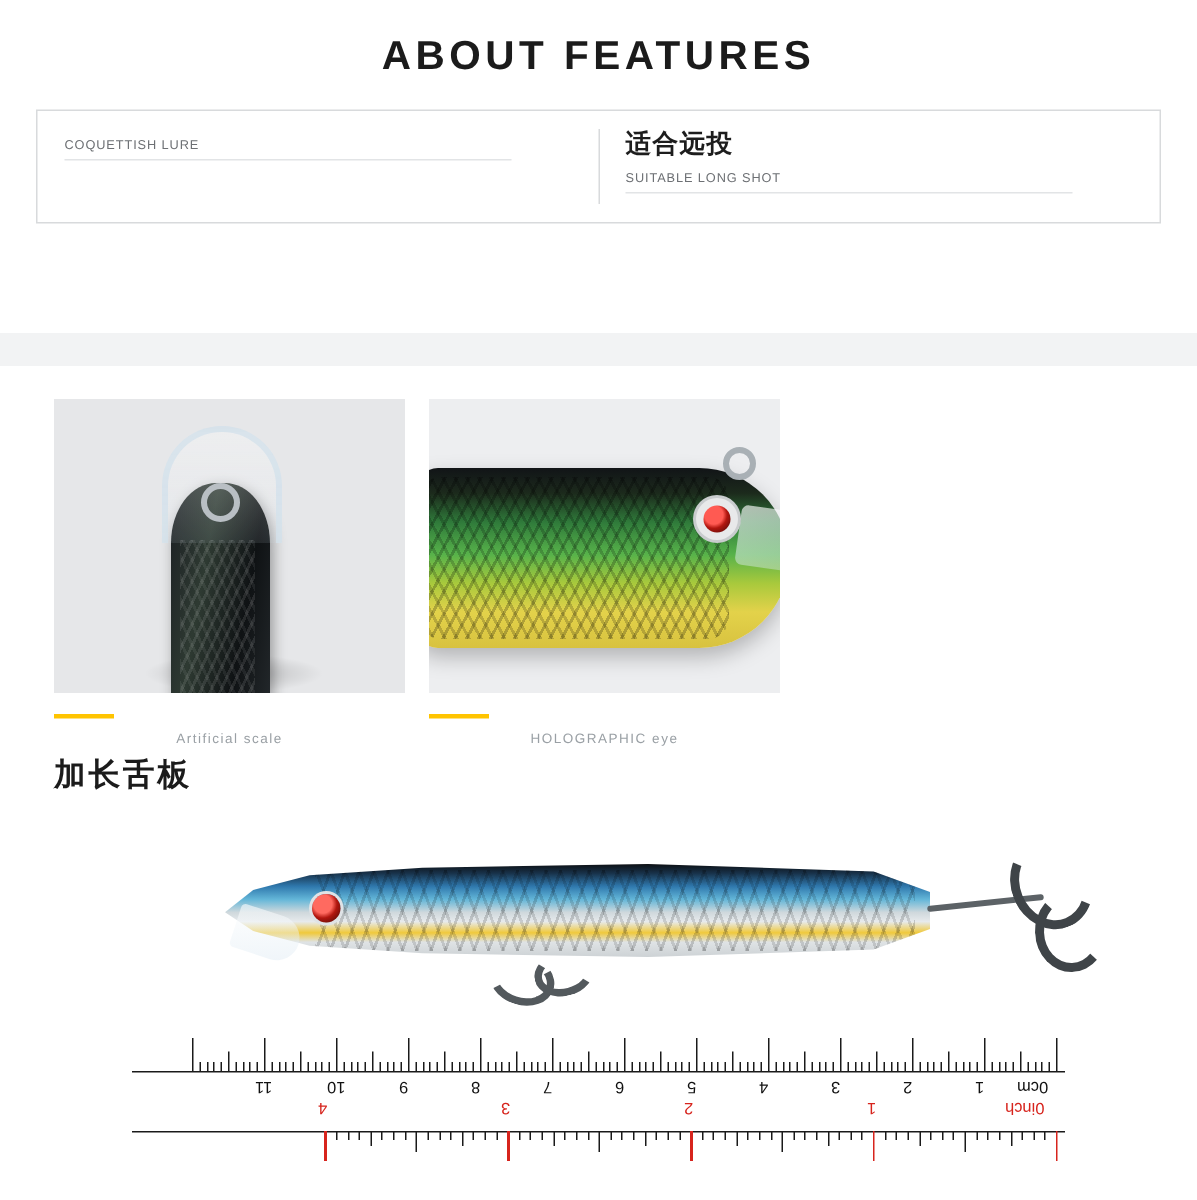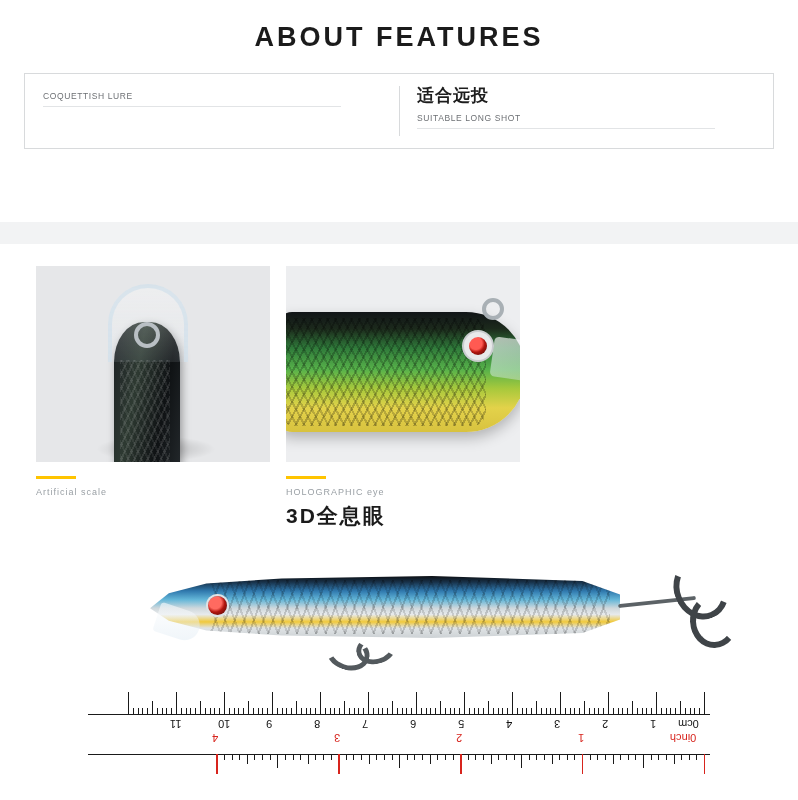--- a/index.html
+++ b/index.html
@@ -65,21 +65,21 @@
     position: absolute; top: 266px; left: 36px; right: 36px;
     display: flex; gap: 16px;
   }
   .card { width: 234px; }
   .photo {
     width: 234px; height: 196px; overflow: hidden; position: relative;
     background: #e9eaec;
   }
   .cap-bar { width: 40px; height: 3px; background: #ffc400; margin-top: 14px; }
   .cap-en {
-    margin-top: 8px; font-size: 9px; color: #9aa0a5; letter-spacing: 1px;
+    margin-top: 8px; font-size: 9px; color: #9aa0a5; letter-spacing: 1px; text-align: center;
   }
   .cap-cn {
     margin-top: 5px; font-size: 21px; font-weight: bold; color: #1b1b1b;
     letter-spacing: 2px;
   }
 
   
   .p1-bg { position:absolute; inset:0; background:#e6e7e9; }
   .p1-body {
     position:absolute; left:78px; top:56px; width:66px; height:150px;
@@ -276,33 +276,33 @@
     <div class="card">
       <div class="photo">
         <div class="p1-bg"></div>
         <div class="p1-shadow"></div>
         <div class="p1-body"></div>
         <div class="p1-lip"></div>
         <div class="p1-ring"></div>
       </div>
       <div class="cap-bar"></div>
       <div class="cap-en">Artificial scale</div>
+      <div class="cap-cn">加长舌板</div>
     </div>
 
     <div class="card">
       <div class="photo">
         <div class="p2-bg"></div>
         <div class="p2-fish"></div>
         <div class="p2-bib"></div>
         <div class="p2-eye"></div>
         <div class="p2-ring"></div>
       </div>
       <div class="cap-bar"></div>
       <div class="cap-en">HOLOGRAPHIC eye</div>
-      <div class="cap-cn">3D全息眼</div>
     </div>
 
 
   </div>
 
   <div class="full-lure">
     <div class="lure-body"></div>
     <div class="lure-bib"></div>
     <div class="lure-eye"></div>
     <div class="belly-hook"></div>

